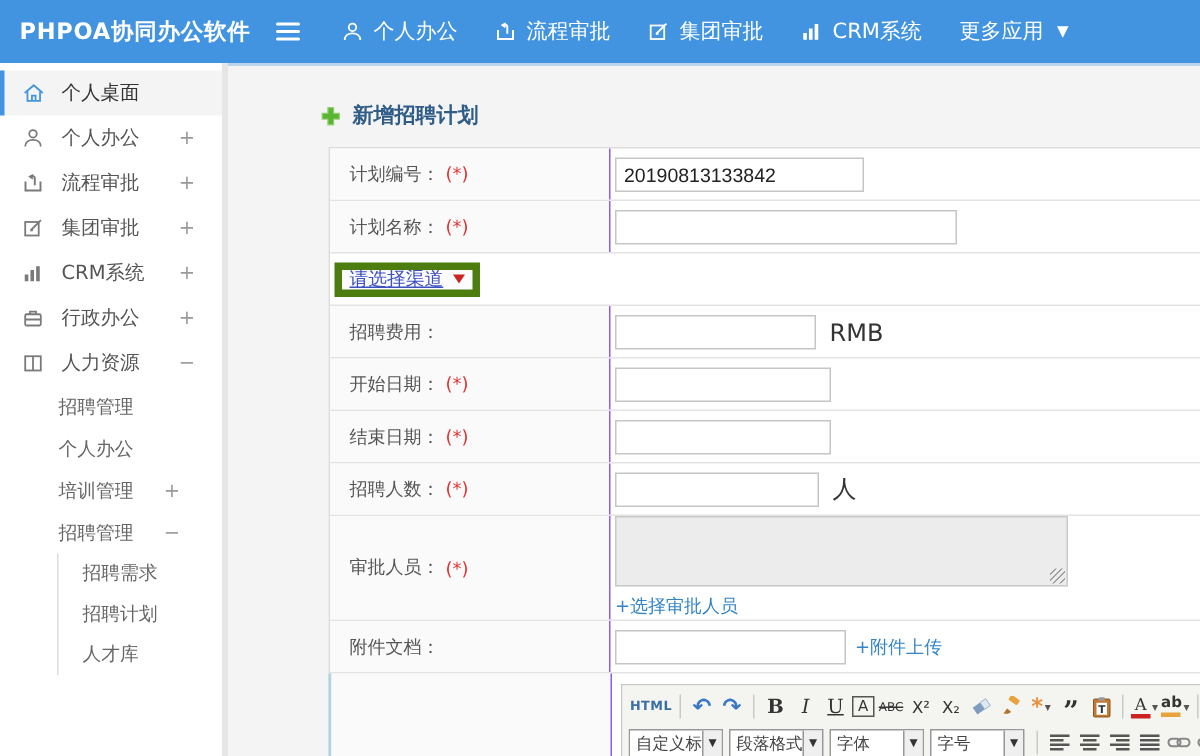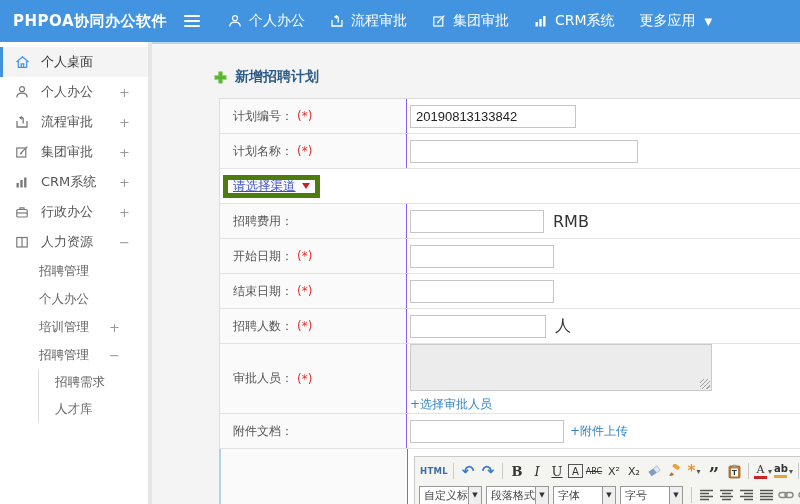--- a/index.html
+++ b/index.html
@@ -232,20 +232,23 @@
     </div>
     <div class="sitem lv2">
       <span>招聘管理</span>
       <span class="exp">−</span>
     </div>
     <div class="lv3wrap">
       <div class="lv3">
         <span>招聘需求</span>
       </div>
       <div class="lv3">
+        <span>招聘计划</span>
+      </div>
+      <div class="lv3">
         <span>人才库</span>
       </div>
     </div>
   </aside>
   <div class="divider"></div>
 
   <main class="content">
     <div class="page-title">
       <span>
         <svg width="13" height="13" viewBox="0 0 13 13">

